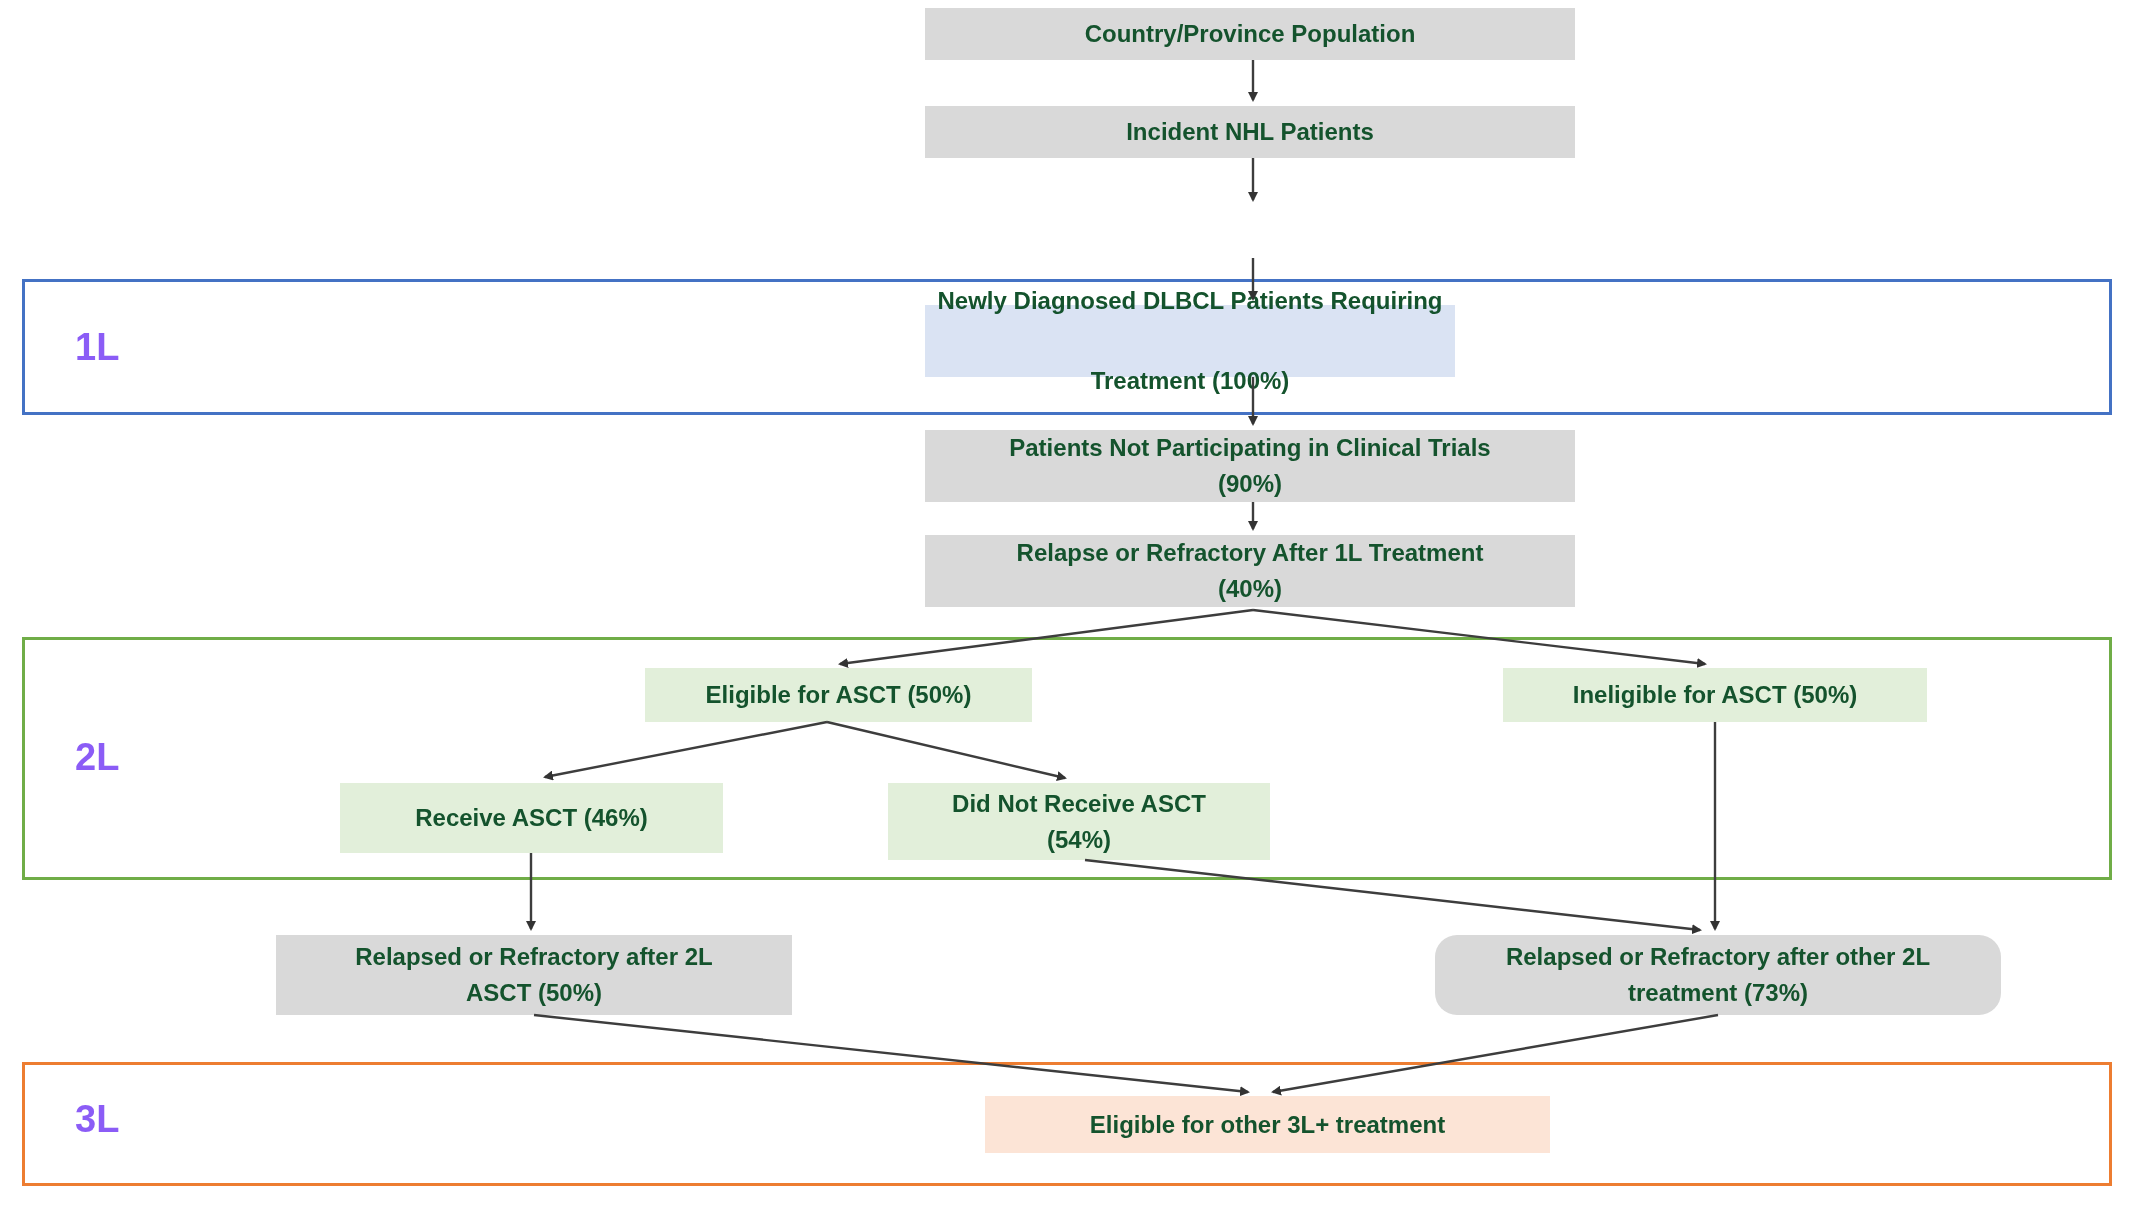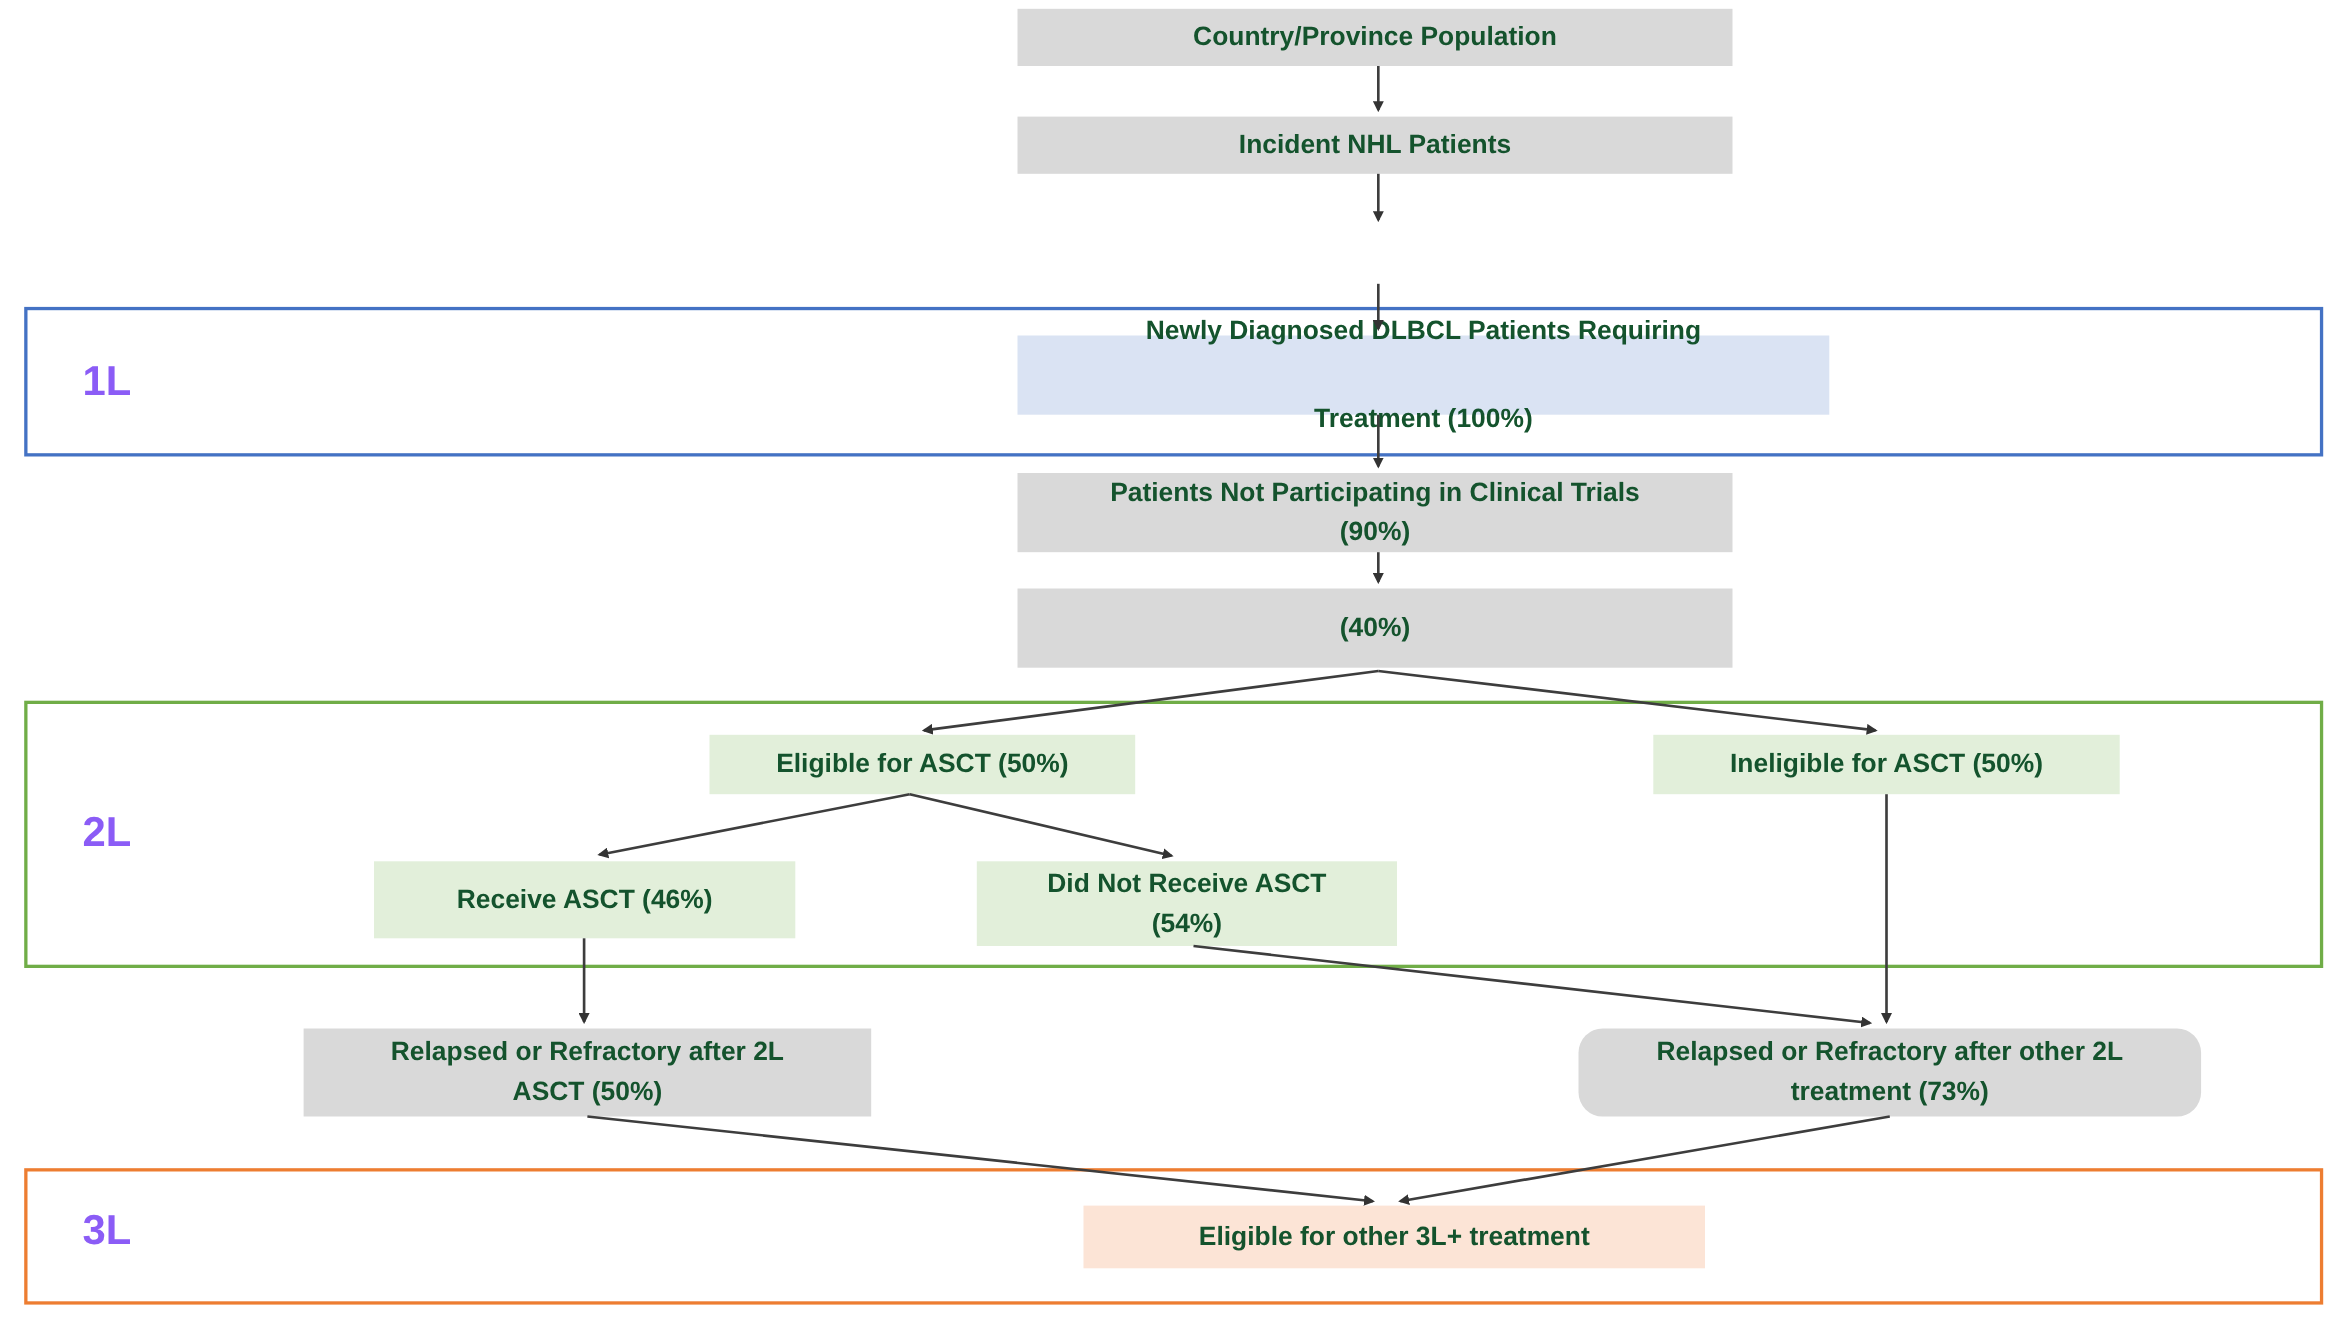--- a/index.html
+++ b/index.html
@@ -40,31 +40,32 @@
 
   <div class="node gray" style="left:925px;top:8px;width:650px;height:52px;">
     <span class="ln">Country/Province Population</span>
   </div>
 
   <div class="node gray" style="left:925px;top:106px;width:650px;height:52px;">
     <span class="ln">Incident NHL Patients</span>
   </div>
 
 
-  <div class="node blue" style="left:925px;top:305px;width:738px;height:72px;gap:44px;">
+  <div class="node blue" style="left:925px;top:305px;width:530px;height:72px;gap:44px;">
     <span class="ln">Newly Diagnosed DLBCL Patients Requiring</span>
     <span class="ln">Treatment (100%)</span>
   </div>
 
   <div class="node gray" style="left:925px;top:430px;width:650px;height:72px;">
     <span class="ln">Patients Not Participating in Clinical Trials</span>
     <span class="ln">(90%)</span>
   </div>
 
   <div class="node gray" style="left:925px;top:535px;width:650px;height:72px;">
+    <span class="ln">Relapse or Refractory After 1L Treatment</span>
     <span class="ln">(40%)</span>
   </div>
 
   <div class="node green" style="left:613px;top:668px;width:387px;height:54px;margin-left:32px;">
     <span class="ln">Eligible for ASCT (50%)</span>
   </div>
 
   <div class="node green" style="left:1503px;top:668px;width:424px;height:54px;">
     <span class="ln">Ineligible for ASCT (50%)</span>
   </div>

